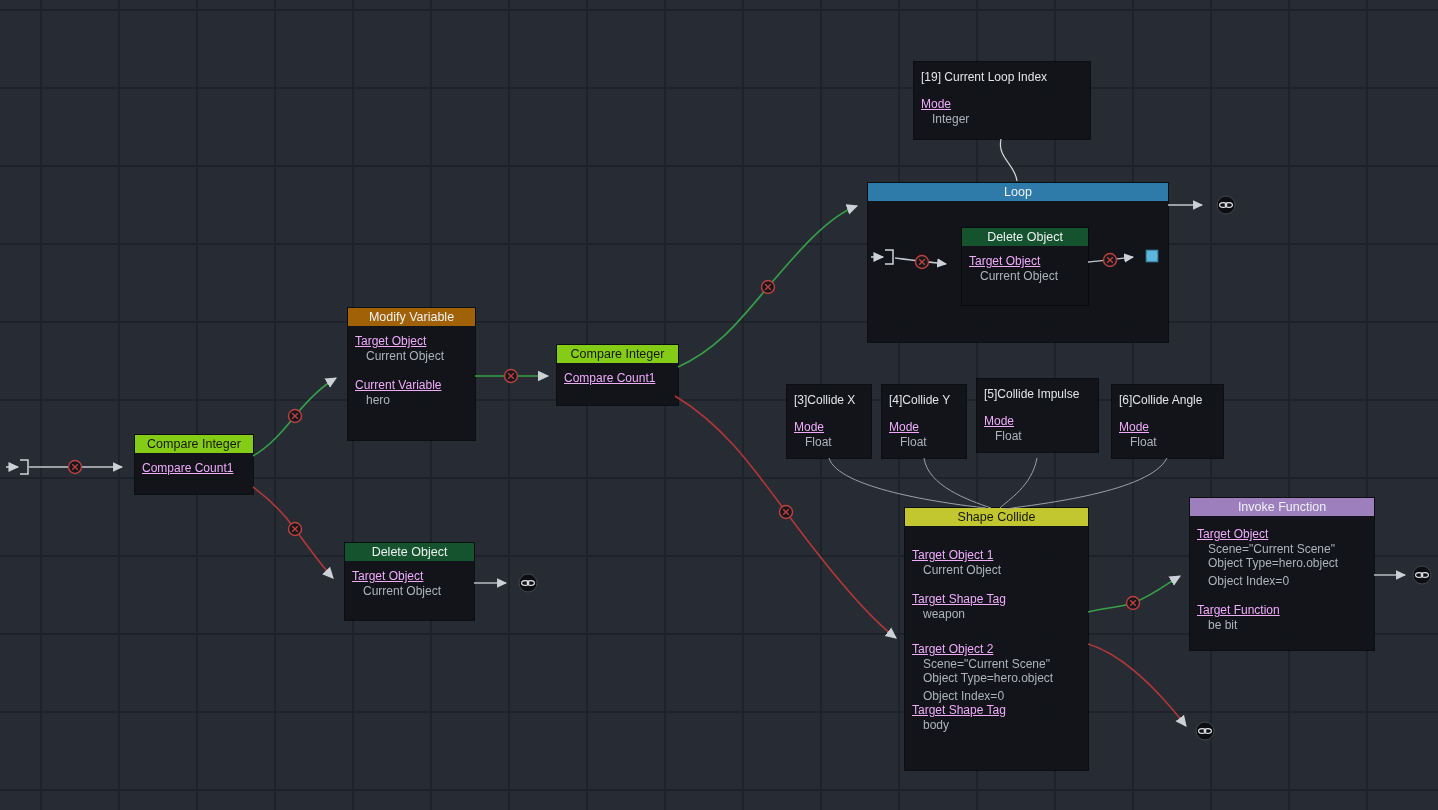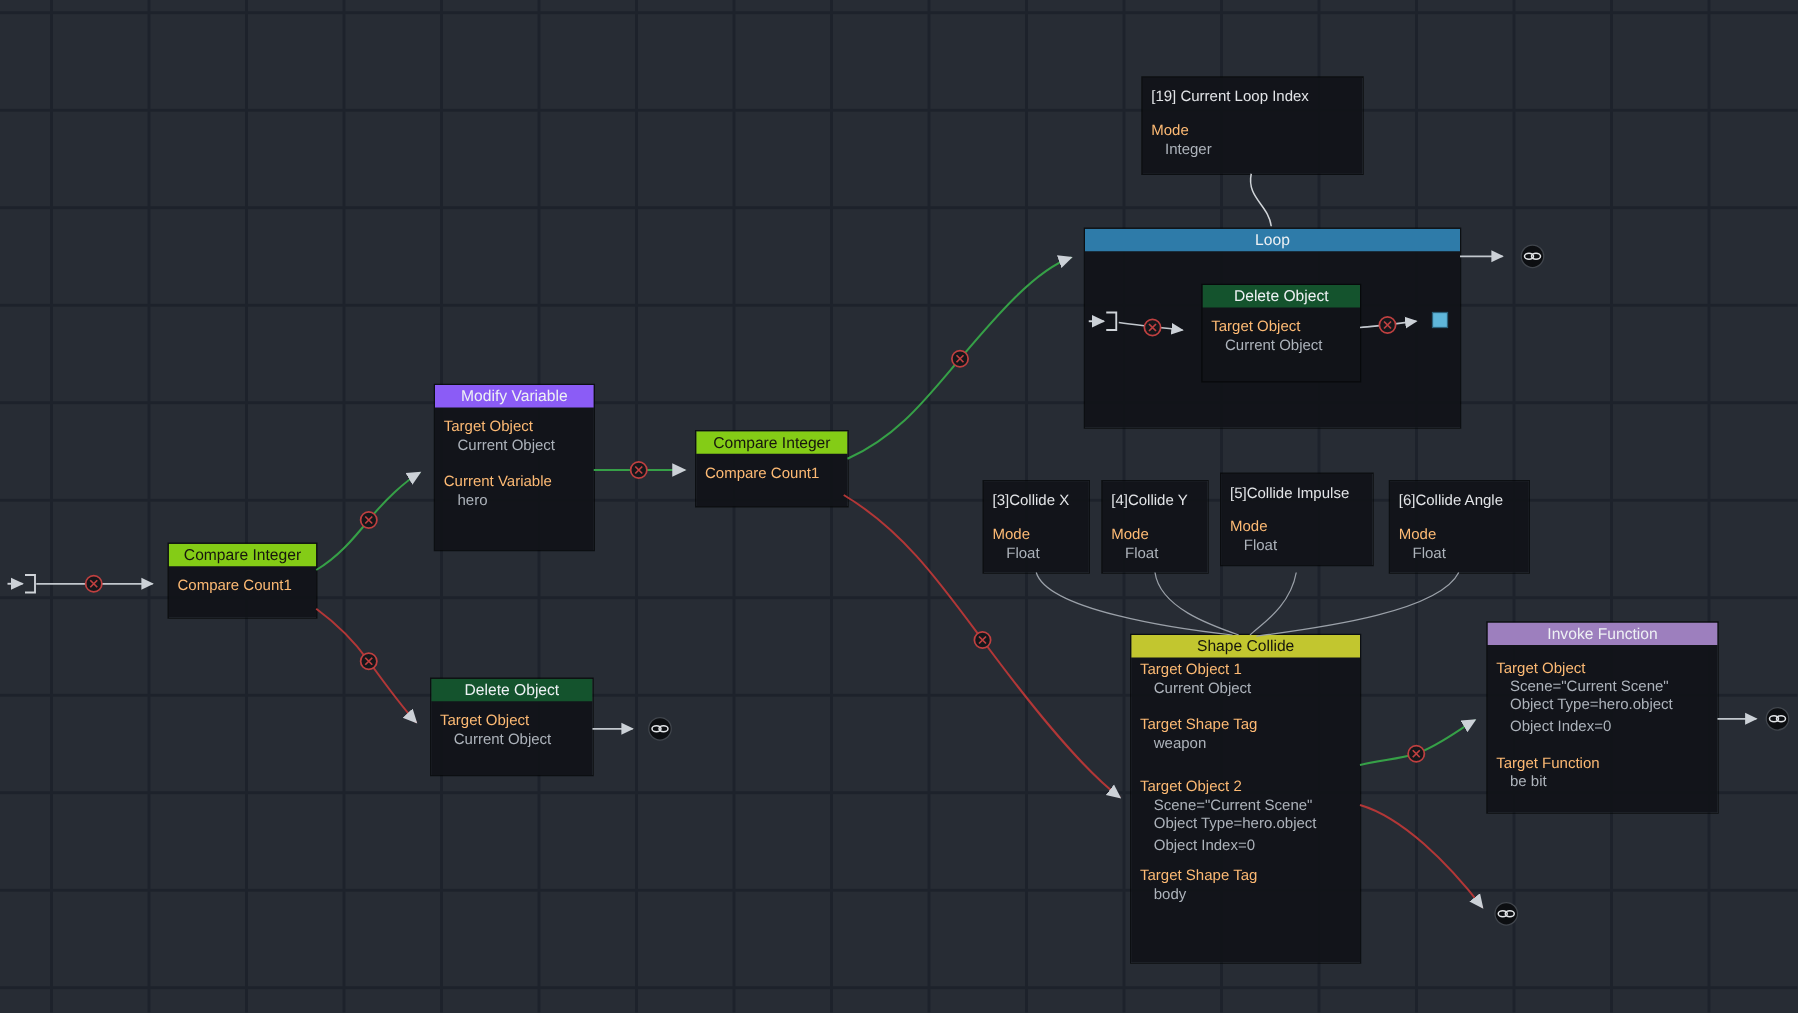--- a/index.html
+++ b/index.html
@@ -23,28 +23,28 @@
     background:rgba(17,19,24,.94);
     box-shadow:0 0 0 1px rgba(4,5,7,.75);
     color:#aeb4bc;font-size:12px;line-height:15px;
     overflow:hidden;
   }
   .hdr{height:18px;line-height:18px;text-align:center;font-size:12.5px;white-space:nowrap;overflow:hidden;}
   .hdr.light{color:#eef1f4}
   .hdr.dark{color:#17170d}
   .h-blue{background:#2e7ba9}
   .h-green{background:#14532d}
-  .h-purple{background:#8b5cf6}
+  .h-purple{background:#a16207}
   .h-purple2{background:#9d7fbe}
   .h-yellow{background:#84cc16}
   .h-yellow2{background:#c2c62f}
   .body{padding:8px 7px 8px 7px;}
   .grp{margin-bottom:14px;}
   .grp:last-child{margin-bottom:0;}
-  .lbl{color:#fdba74;white-space:nowrap;}
+  .lbl{color:#f0abfc;white-space:nowrap;text-decoration:underline;}
   .val{padding-left:11px;color:#adb3bb;white-space:nowrap;}
   .dense{line-height:14px;}
   .sp{height:4px;}
   .ntitle{color:#e2e4e7;margin-bottom:12px;white-space:nowrap;}
 </style>
 </head>
 <body>
 
 <div class="canvas">
 
@@ -137,30 +137,30 @@
   <div class="node" style="left:1112px;top:385px;width:111px;height:73px">
     <div class="body">
       <div class="ntitle">[6]Collide Angle</div>
       <div class="lbl">Mode</div>
       <div class="val">Float</div>
     </div>
   </div>
 
   <div class="node" style="left:905px;top:508px;width:183px;height:262px">
     <div class="hdr dark h-yellow2">Shape Collide</div>
-    <div class="body" style="padding-top:2px">
+    <div class="body" style="padding-top:22px">
       <div class="grp">
         <div class="lbl">Target Object 1</div>
         <div class="val">Current Object</div>
       </div>
       <div class="grp" style="margin-bottom:20px">
         <div class="lbl">Target Shape Tag</div>
         <div class="val">weapon</div>
       </div>
-      <div class="grp" style="margin-bottom:10px">
+      <div class="grp" style="margin-bottom:0">
         <div class="lbl">Target Object 2</div>
         <div class="val dense">Scene="Current Scene"</div>
         <div class="val dense">Object Type=hero.object</div>
         <div class="sp"></div>
         <div class="val dense">Object Index=0</div>
       </div>
       <div class="grp">
         <div class="lbl">Target Shape Tag</div>
         <div class="val">body</div>
       </div>

